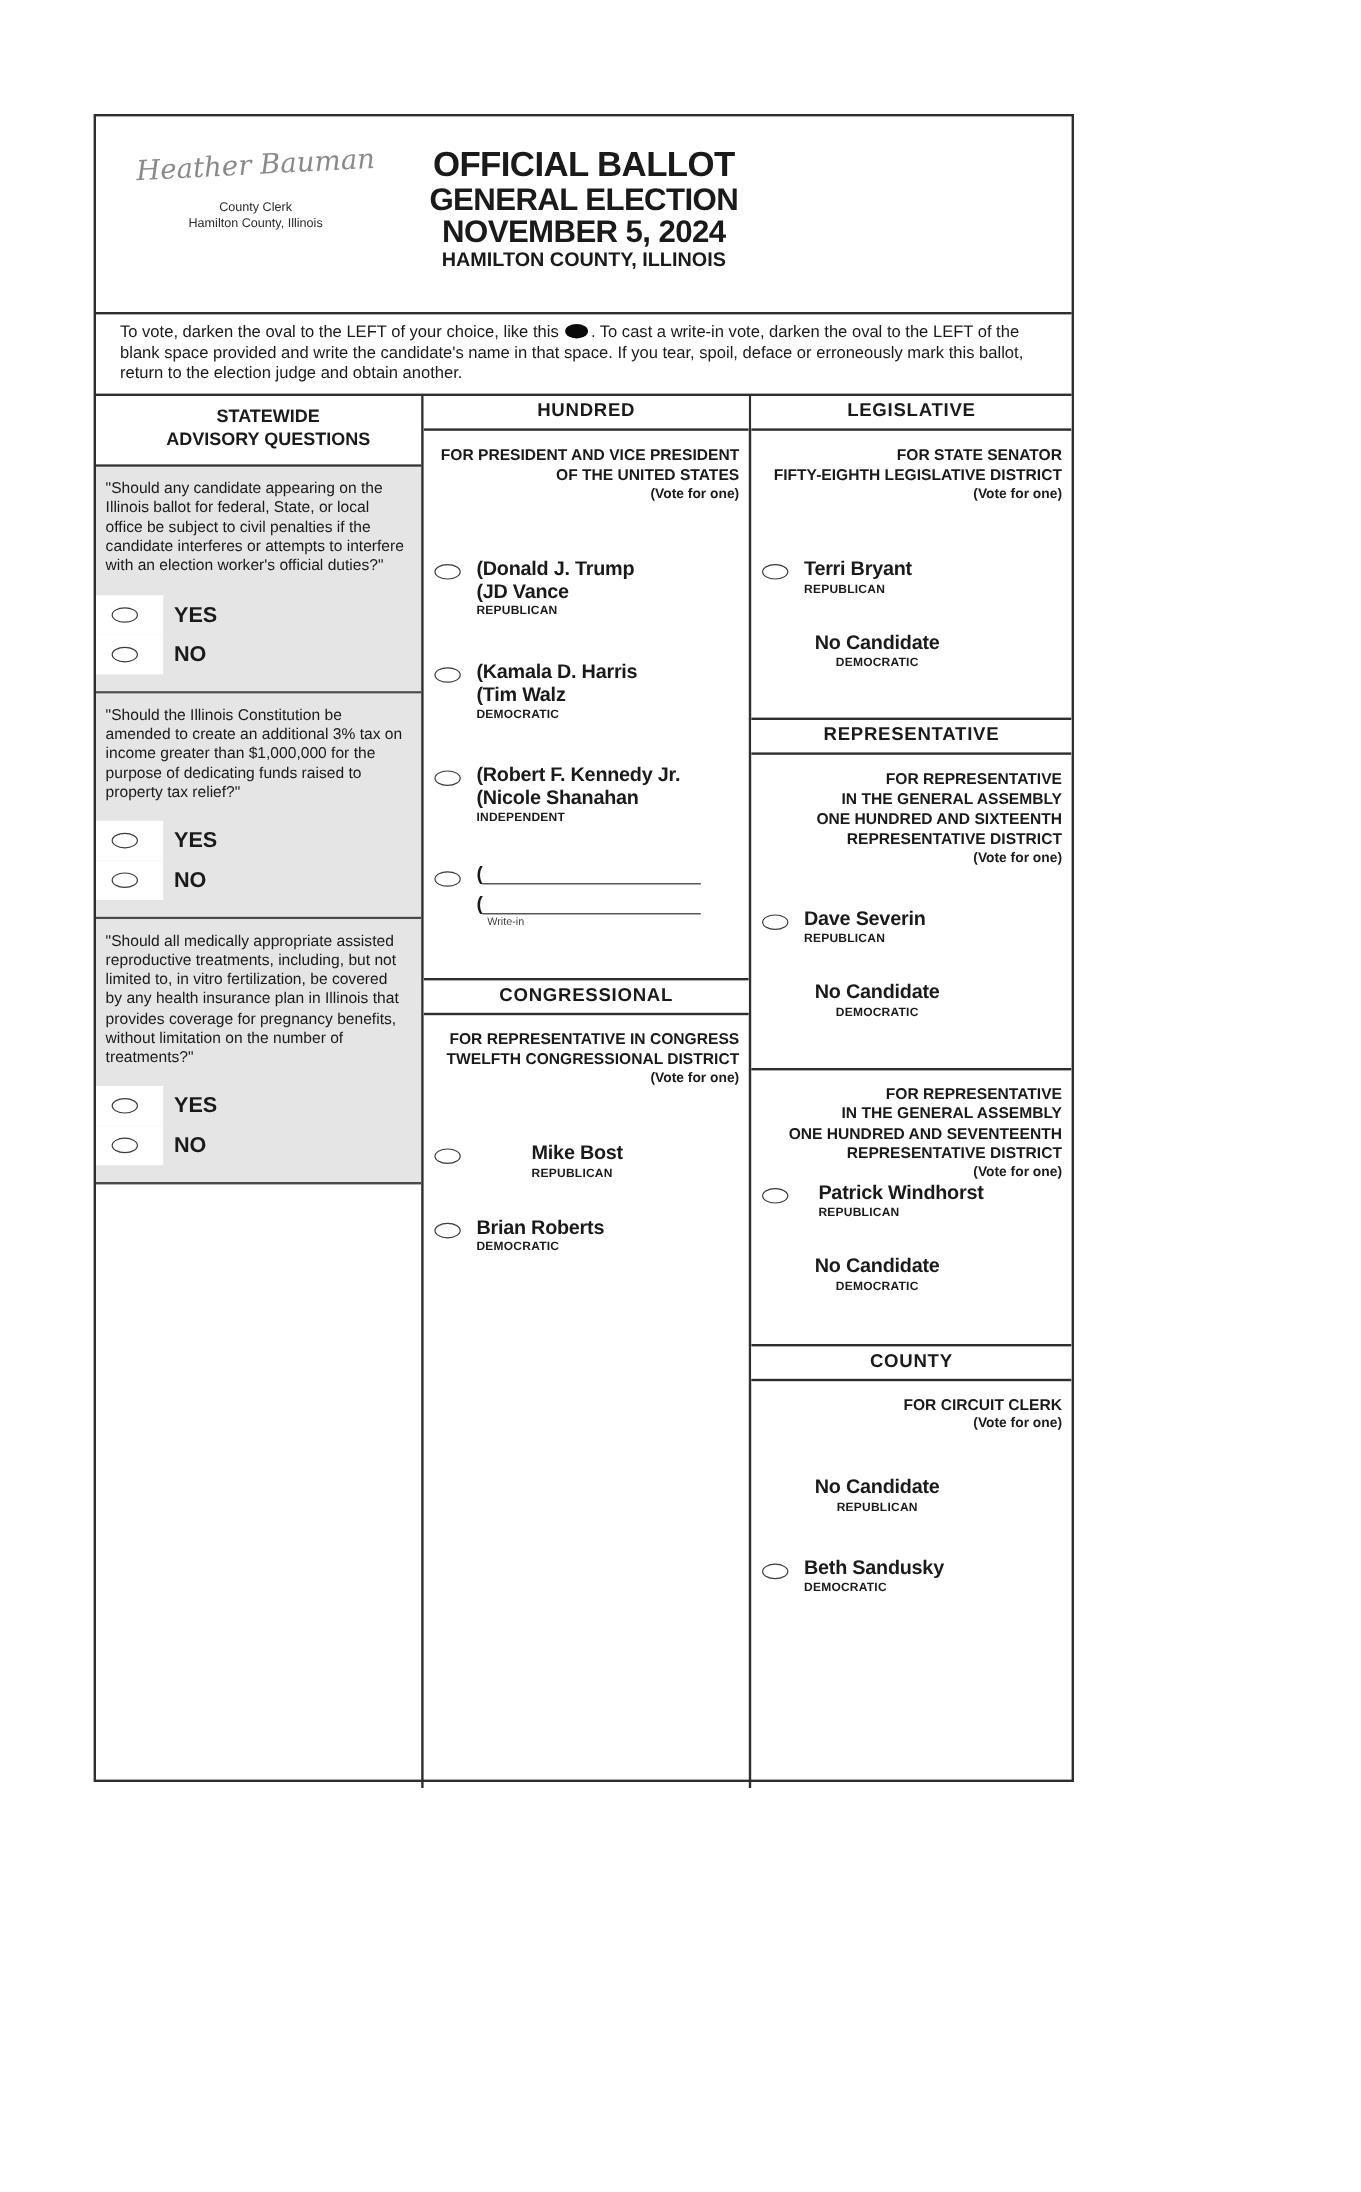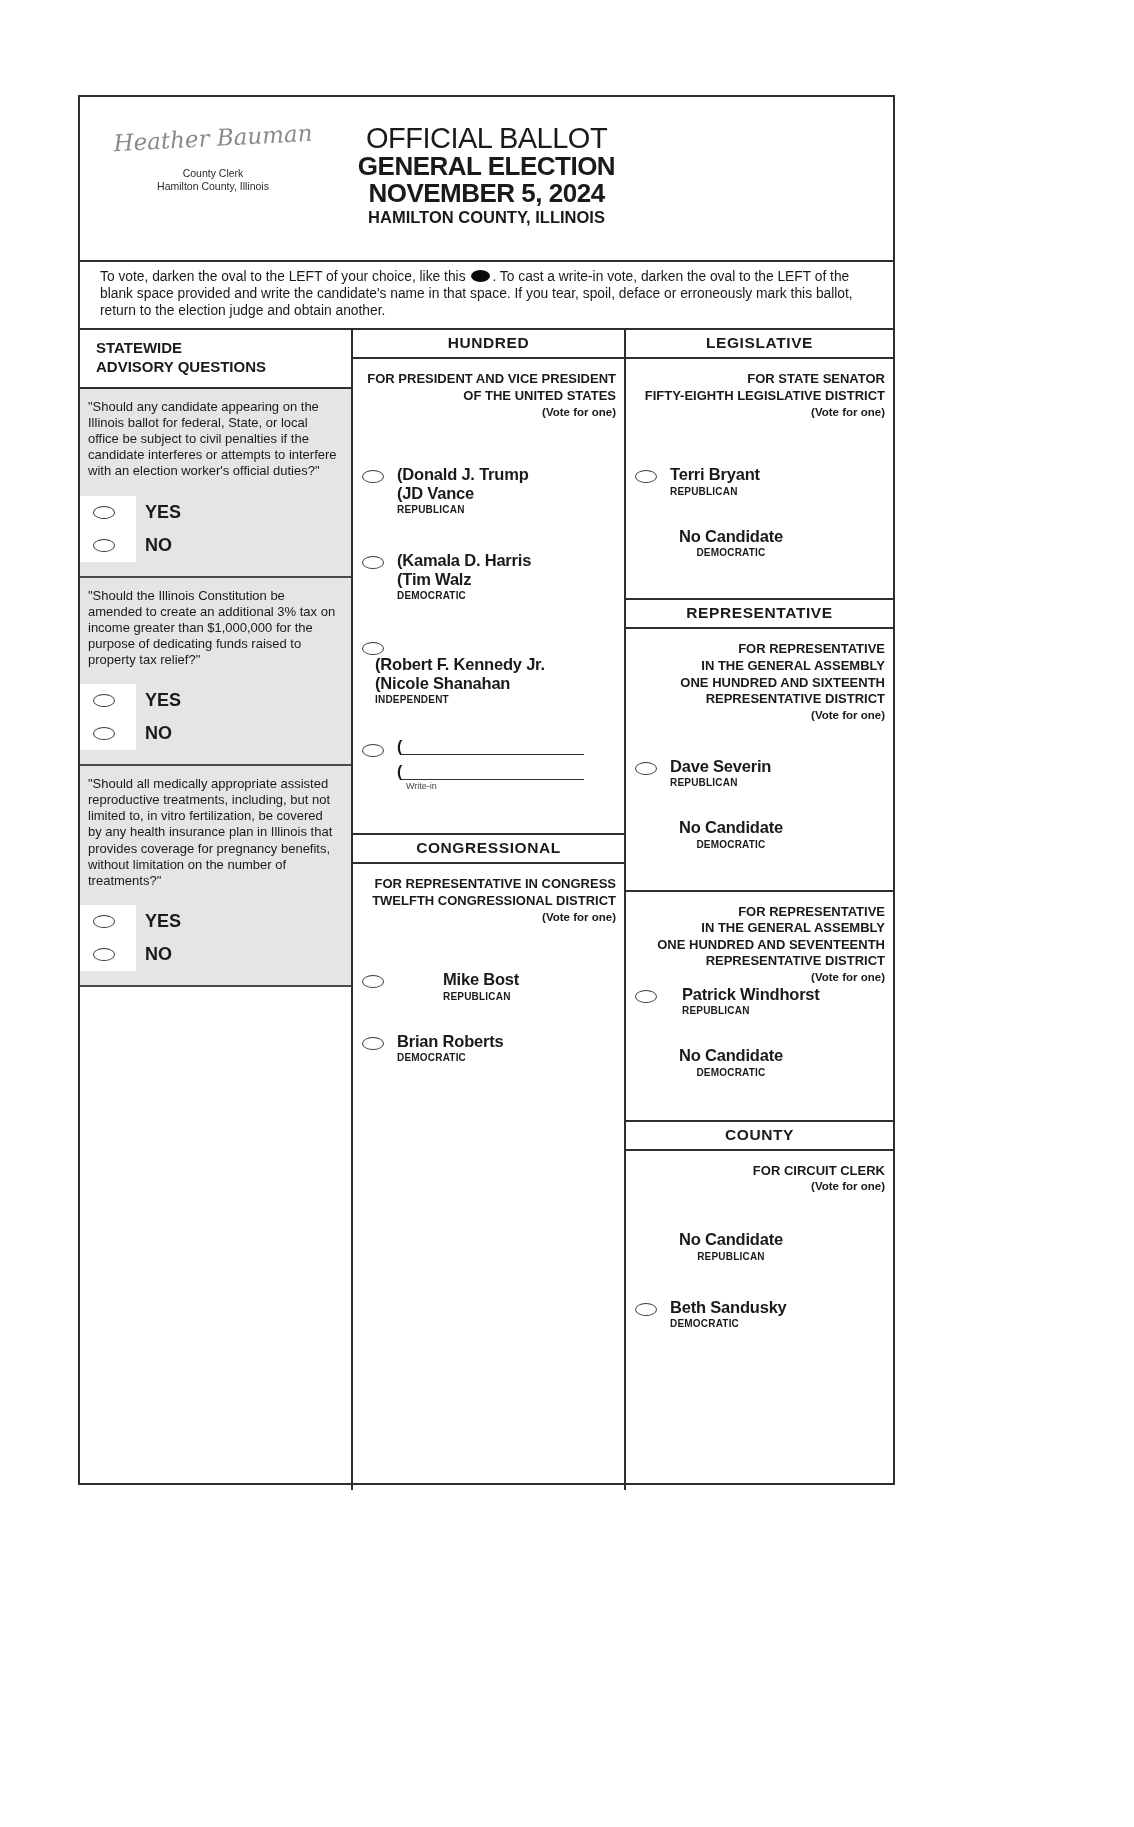--- a/index.html
+++ b/index.html
@@ -27,21 +27,21 @@
   .signature {
     font-family: "DejaVu Serif", serif;
     font-style: italic;
     font-size: 23px;
     color: #8a8a8a;
     transform: rotate(-3deg);
     white-space: nowrap;
   }
   .sig-caption { font-size: 10.5px; line-height: 1.25; color: #2b2b2b; margin-top: 16px; }
   .title-block { text-align: center; padding-top: 26px; line-height: 1.04; }
-  .title-1 { font-size: 29px; font-weight: normal; letter-spacing: -0.5px; }
+  .title-1 { font-size: 29px; font-weight: bold; letter-spacing: -0.5px; }
   .title-2 { font-size: 26px; font-weight: bold; letter-spacing: -0.5px; }
   .title-3 { font-size: 26px; font-weight: bold; letter-spacing: -0.5px; }
   .title-4 { font-size: 16.5px; font-weight: bold; margin-top: 2px; }
 
   
   .instructions {
     border-top: 2px solid #2e2e2e;
     border-bottom: 2px solid #2e2e2e;
     padding: 7px 20px 9px 20px;
     font-size: 13.8px;
@@ -102,21 +102,21 @@
   .writein-lines { margin-left: 13px; }
   .wline { font-size: 16px; font-weight: bold; line-height: 1.0; margin-top: 9px; display: flex; align-items: flex-end; }
   .wline:first-child { margin-top: 0; }
   .wl { display: inline-block; width: 182px; border-bottom: 1.5px solid #2e2e2e; height: 15px; }
   .wlabel { font-size: 9px; color: #444; margin-left: 9px; margin-top: 1px; }
 
   .thin-rule { border-top: 2px solid #2e2e2e; margin-top: 40px; }
 
   
   .sw-header {
-    text-align: left; font-weight: bold; font-size: 15px; line-height: 1.25;
+    text-align: center; font-weight: bold; font-size: 15px; line-height: 1.25;
     padding: 9px 0 10px 16px;
     border-bottom: 2px solid #2e2e2e;
   }
   .question {
     background: #e5e5e5;
     border-bottom: 2px solid #4a4a4a;
     padding-bottom: 14px;
   }
   .q-text { font-size: 13px; line-height: 1.24; padding: 10px 14px 0 8px; }
   .opt-rows { margin-top: 16px; }
@@ -240,21 +240,21 @@
 
       <div class="cand" style="margin-top:36px;">
         <span class="oval"></span>
         <div class="cand-names">
           <div class="cand-name">(Kamala D. Harris</div>
           <div class="cand-name">(Tim Walz</div>
           <div class="party">DEMOCRATIC</div>
         </div>
       </div>
 
-      <div class="cand" style="margin-top:36px;flex-direction:column;">
+      <div class="cand" style="margin-top:36px;">
         <span class="oval"></span>
         <div class="cand-names">
           <div class="cand-name">(Robert F. Kennedy Jr.</div>
           <div class="cand-name">(Nicole Shanahan</div>
           <div class="party">INDEPENDENT</div>
         </div>
       </div>
 
       <div class="cand" style="margin-top:34px;">
         <span class="oval"></span>

